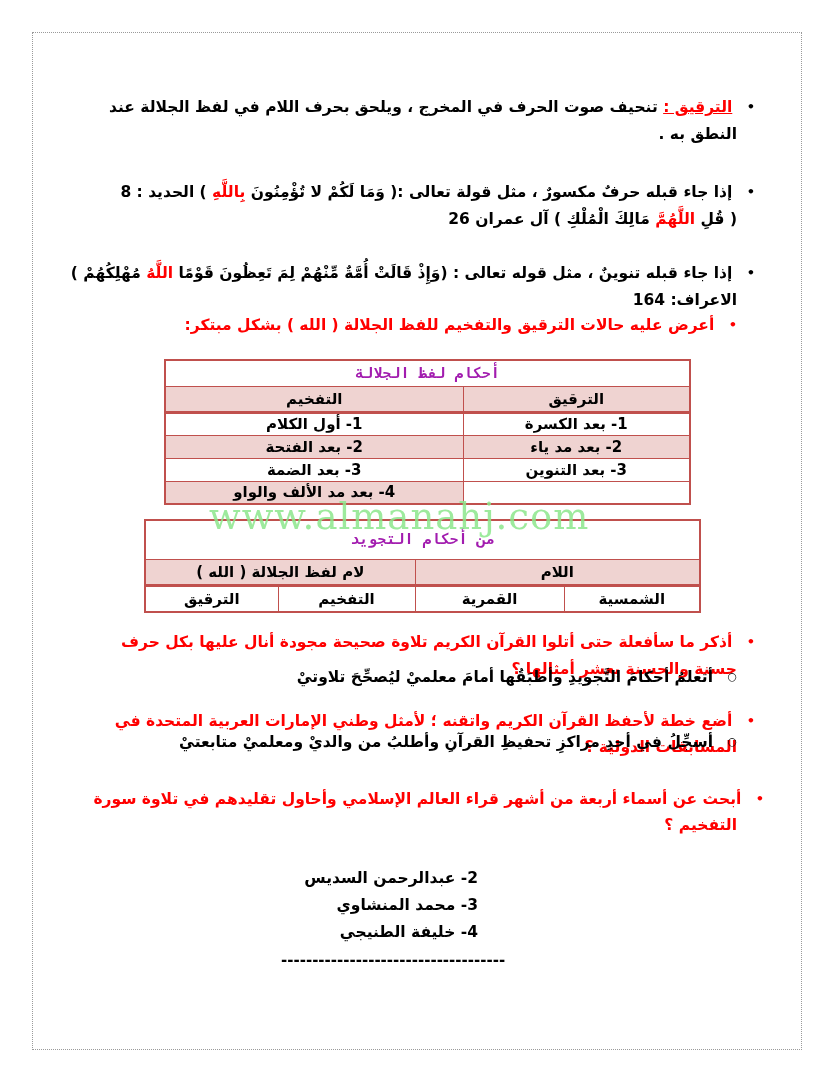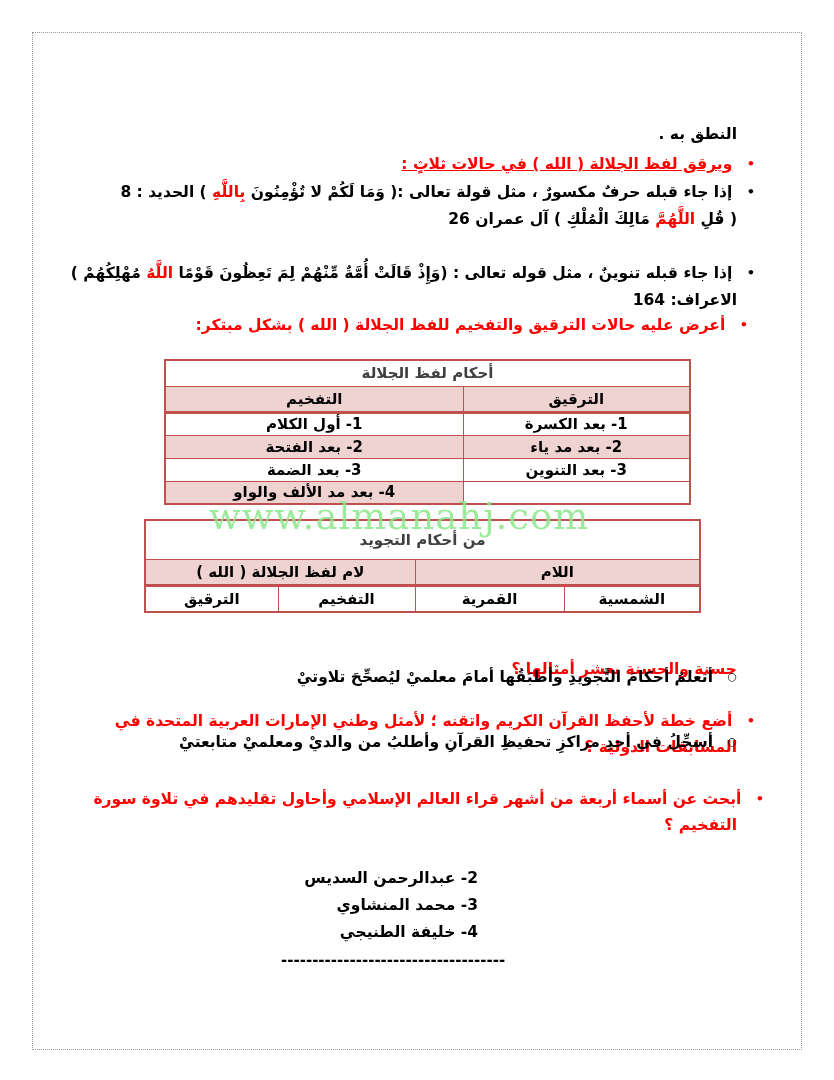--- a/index.html
+++ b/index.html
@@ -5,39 +5,40 @@
   html,body{margin:0;padding:0;background:#ffffff;}
   body{width:834px;height:1080px;position:relative;font-family:"DejaVu Sans",sans-serif;overflow:hidden;}
   #page{position:absolute;left:32px;top:32px;width:768px;height:1016px;border:1px dotted #9a9a9a;background:#fff;}
   .line{position:absolute;direction:rtl;white-space:nowrap;font-weight:bold;font-size:15.5px;line-height:22px;color:#000;}
   .red{color:#ff0000;}
   .u{text-decoration:underline;}
   .bullet{display:inline-block;margin-left:9px;font-size:13px;vertical-align:1px;}
   .circle{display:inline-block;margin-left:9px;font-size:11px;vertical-align:2px;}
   table{border-collapse:collapse;position:absolute;table-layout:fixed;direction:rtl;font-weight:bold;font-size:15px;color:#000;background:#fff;border:2px solid #c0504d;}
   td{border:1px solid #c0504d;text-align:center;vertical-align:middle;padding:0 4px;overflow:hidden;}
-  .t-title{color:#404040;background:#fff;}
+  .t-title{color:#a21caf;background:#fff;font-family:Liberation Mono, monospace;}
   .pink{background:#efd3d1;}
   .thick td{border-bottom:3px solid #c0504d;}
   #wm{position:absolute;left:176px;top:462px;font-family:"DejaVu Serif",serif;font-size:37px;font-weight:normal;color:#8ce78c;opacity:.85;letter-spacing:1px;z-index:5;white-space:nowrap;}
   .divider{position:absolute;left:248px;top:918px;font-weight:bold;font-size:15px;color:#000;letter-spacing:0px;white-space:nowrap;}
 </style>
 </head>
 <body>
 
 <div id="page">
 
+  <div class="line" style="top:63px;right:46px">
+    <span class="bullet">•</span>
+    <span class="red u">الترقيق :</span>
+    <span>تنحيف صوت الحرف في المخرج ، ويلحق بحرف اللام في لفظ الجلالة عند</span>
+  </div>
   <div class="line" style="top:90px;right:64px">
     <span>النطق به .</span>
   </div>
 
-  <div class="line" style="top:120px;right:46px">
-    <span class="bullet red">•</span>
-    <span class="red u">ويرقق لفظ الجلالة ( الله ) في حالات ثلاثٍ :</span>
-  </div>
 
   <div class="line" style="top:148px;right:46px">
     <span class="bullet">•</span>
     <span>إذا جاء قبله حرفٌ مكسورٌ ، مثل قولة تعالى :( وَمَا لَكُمْ لا تُؤْمِنُونَ</span>
     <span class="red">بِاللَّهِ</span>
     <span>) الحديد : 8</span>
   </div>
   <div class="line" style="top:175px;right:64px">
     <span>( قُلِ</span>
     <span class="red">اللَّهُمَّ</span>
@@ -48,21 +49,21 @@
   <div class="line" style="top:229px;right:46px">
     <span class="bullet">•</span>
     <span>إذا جاء قبله تنوينٌ ، مثل قوله تعالى : (وَإِذْ قَالَتْ أُمَّةٌ مِّنْهُمْ لِمَ تَعِظُونَ قَوْمًا</span>
     <span class="red">اللَّهُ</span>
     <span>مُهْلِكُهُمْ )</span>
   </div>
   <div class="line" style="top:256px;right:64px">
     <span>الاعراف: 164</span>
   </div>
 
-  <div class="line" style="top:281px;right:53px">
+  <div class="line" style="top:281px;right:64px">
     <span class="bullet red">•</span>
     <span class="red">أعرض عليه حالات الترقيق والتفخيم للفظ الجلالة ( الله ) بشكل مبتكر:</span>
   </div>
 
   <table style="left:131px;top:326px;width:525px">
     <colgroup>
         <col style="width:227px">
         <col style="width:298px">
       </colgroup>
     <tbody>
@@ -111,20 +112,24 @@
     </tr>
     <tr style="height:27px">
       <td>الشمسية</td>
       <td>القمرية</td>
       <td>التفخيم</td>
       <td>الترقيق</td>
     </tr>
   </tbody>
     </table>
 
+  <div class="line" style="top:598px;right:46px">
+    <span class="bullet red">•</span>
+    <span class="red">أذكر ما سأفعلة حتى أتلوا القرآن الكريم تلاوة صحيحة مجودة أنال عليها بكل حرف</span>
+  </div>
   <div class="line" style="top:625px;right:64px">
     <span class="red">حسنة والحسنة بعشر أمثالها ؟</span>
   </div>
   <div class="line" style="top:633px;right:64px">
     <span class="circle">○</span>
     <span>أتعلمُ أحكامَ التَّجويدِ وأطبَقُها أمامَ معلميْ ليُصحِّحَ تلاوتيْ</span>
   </div>
 
   <div class="line" style="top:677px;right:46px">
     <span class="bullet red">•</span>

